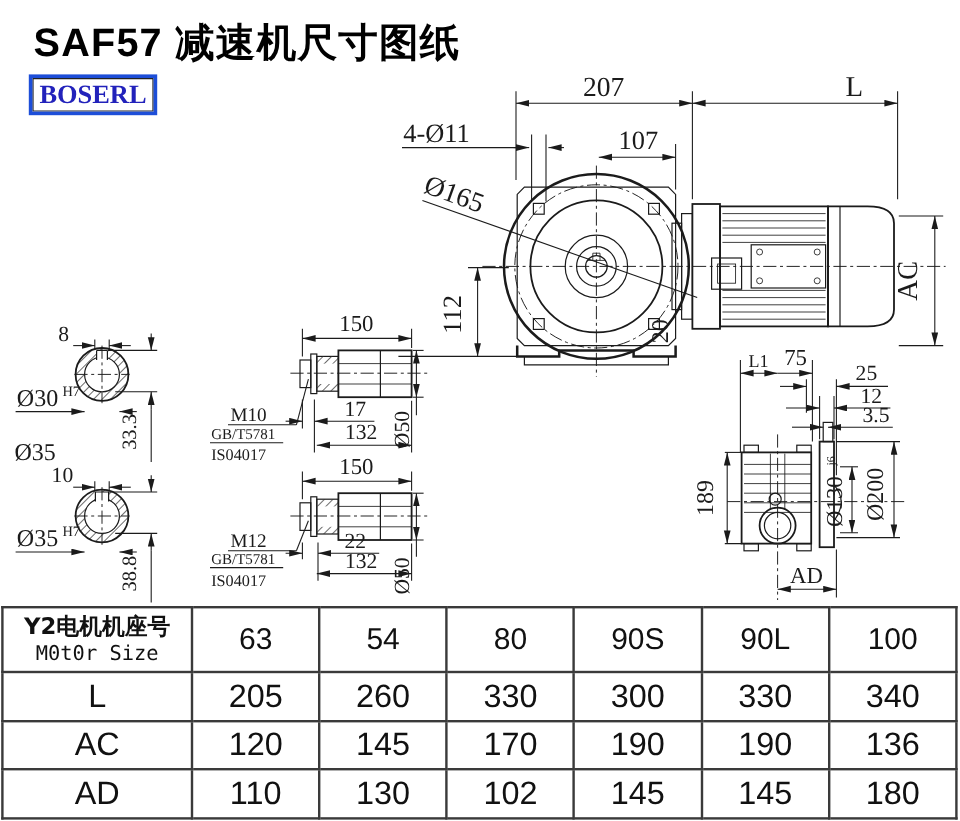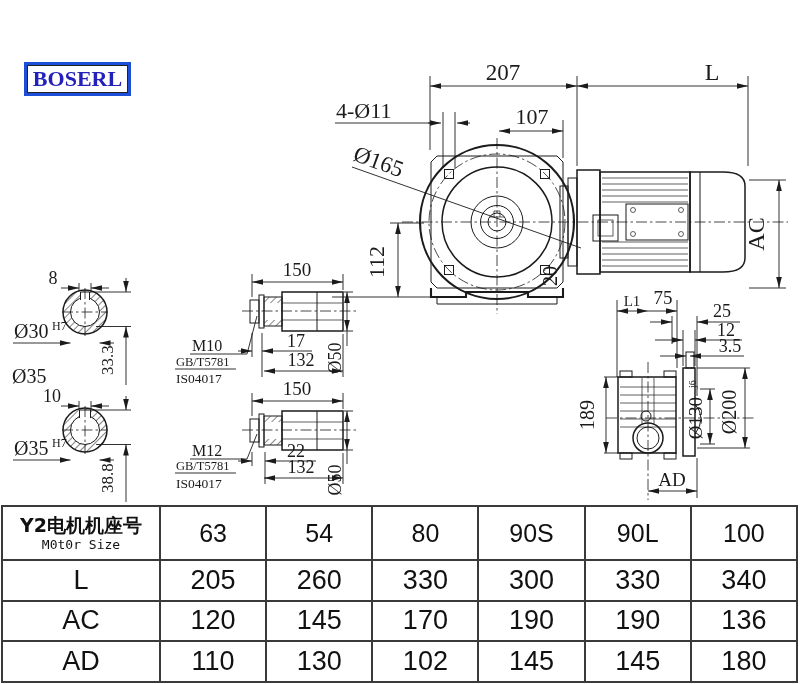--- a/index.html
+++ b/index.html
@@ -18,28 +18,29 @@
   .thin{stroke-width:1;}
   .fine{stroke-width:0.7;}
   .cl{stroke:#1b1b1b;stroke-width:0.8;stroke-dasharray:11 3 2.5 3;fill:none;}
   .dim{stroke:#1b1b1b;stroke-width:0.9;fill:none;}
   table#spec{position:absolute;left:1px;top:505px;width:797px;height:178px;
      border-collapse:collapse;table-layout:fixed;background:#fff;}
   #spec td{border:2px solid #3a3a3a;text-align:center;vertical-align:middle;
      font-size:27px;font-family:"Liberation Sans",sans-serif;color:#111;padding:0;}
   #spec td.hd{font-size:25px;}
   #spec .cn{font-size:19px;font-weight:bold;line-height:1.25;font-family:"DejaVu Sans",sans-serif;text-align:center;}
-  #spec .en{font-size:13px;font-family:"DejaVu Sans Mono",monospace;letter-spacing:0px;}
+  #spec .en{font-size:17px;font-family:"DejaVu Sans Mono",monospace;letter-spacing:0px;}
   #spec tr.hrow td{height:52px;}
 </style>
 </head>
 <body>
 
 <div id="page">
 
+  <div id="title">SAF57 减速机尺寸图纸</div>
   <div id="logo">
     <span>BOSERL</span>
   </div>
 
   <svg width="800" height="508" viewBox="0 0 800 508">
     <defs>
       <marker id="arr" orient="auto-start-reverse" markerUnits="userSpaceOnUse" markerWidth="12" markerHeight="7" refX="11" refY="2.8">
         <path d="M0,0 L11,2.8 L0,5.6 Z" fill="#1b1b1b"></path>
       </marker>
       <pattern id="hatch" width="5" height="5" patternUnits="userSpaceOnUse" patternTransform="rotate(45)">

